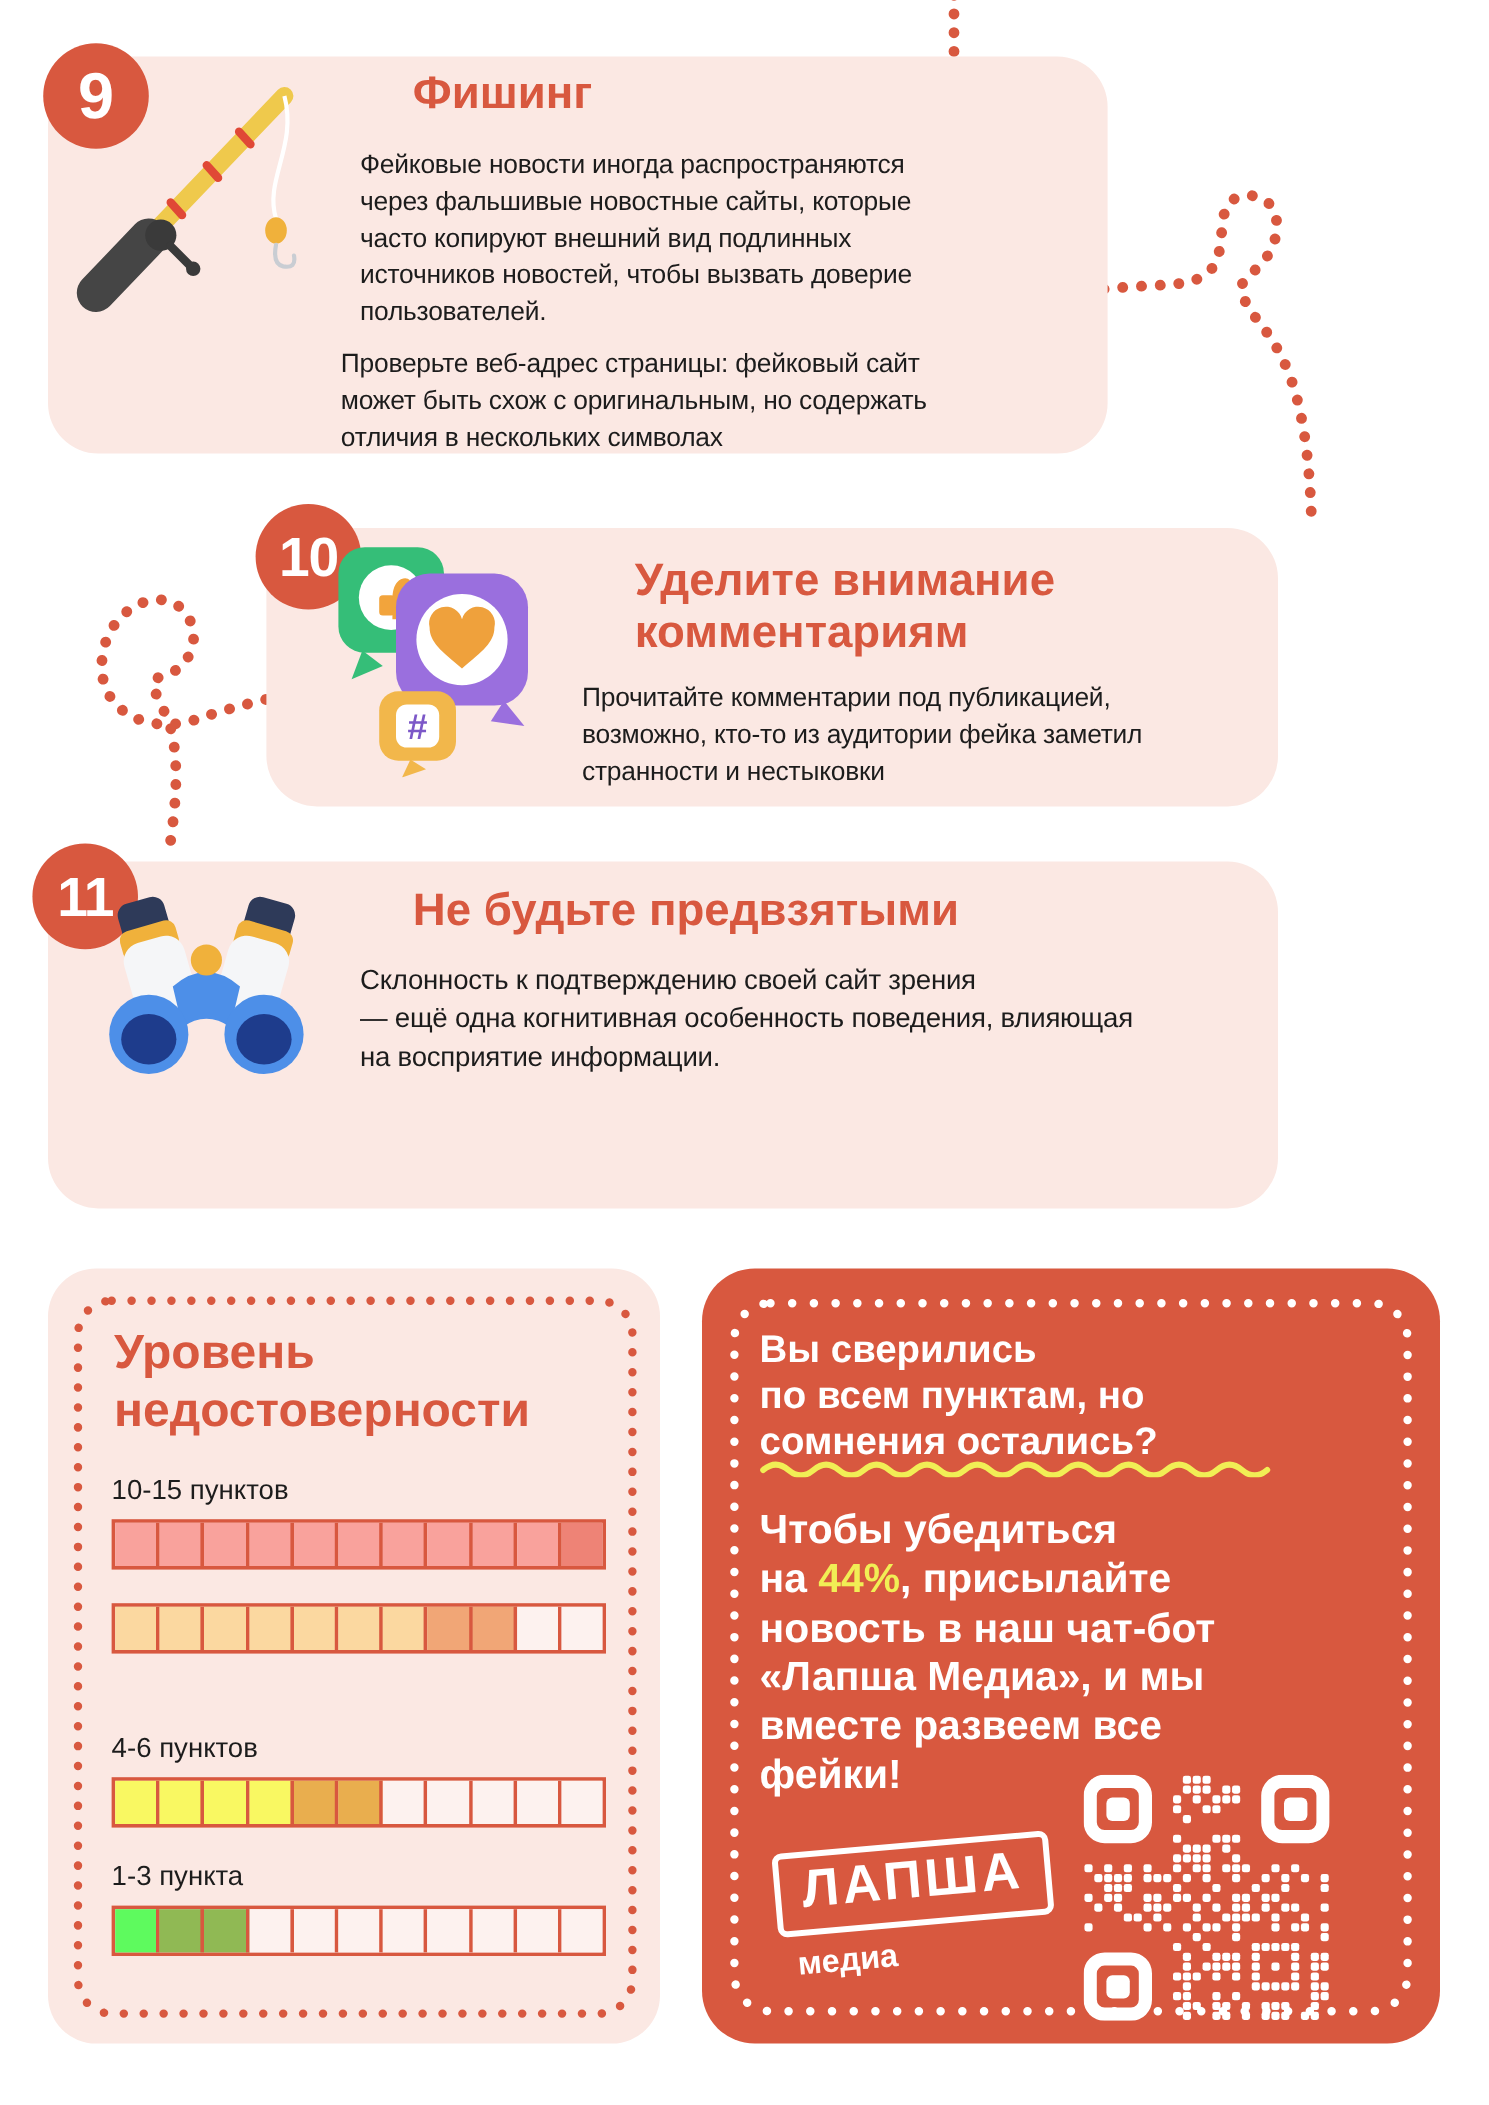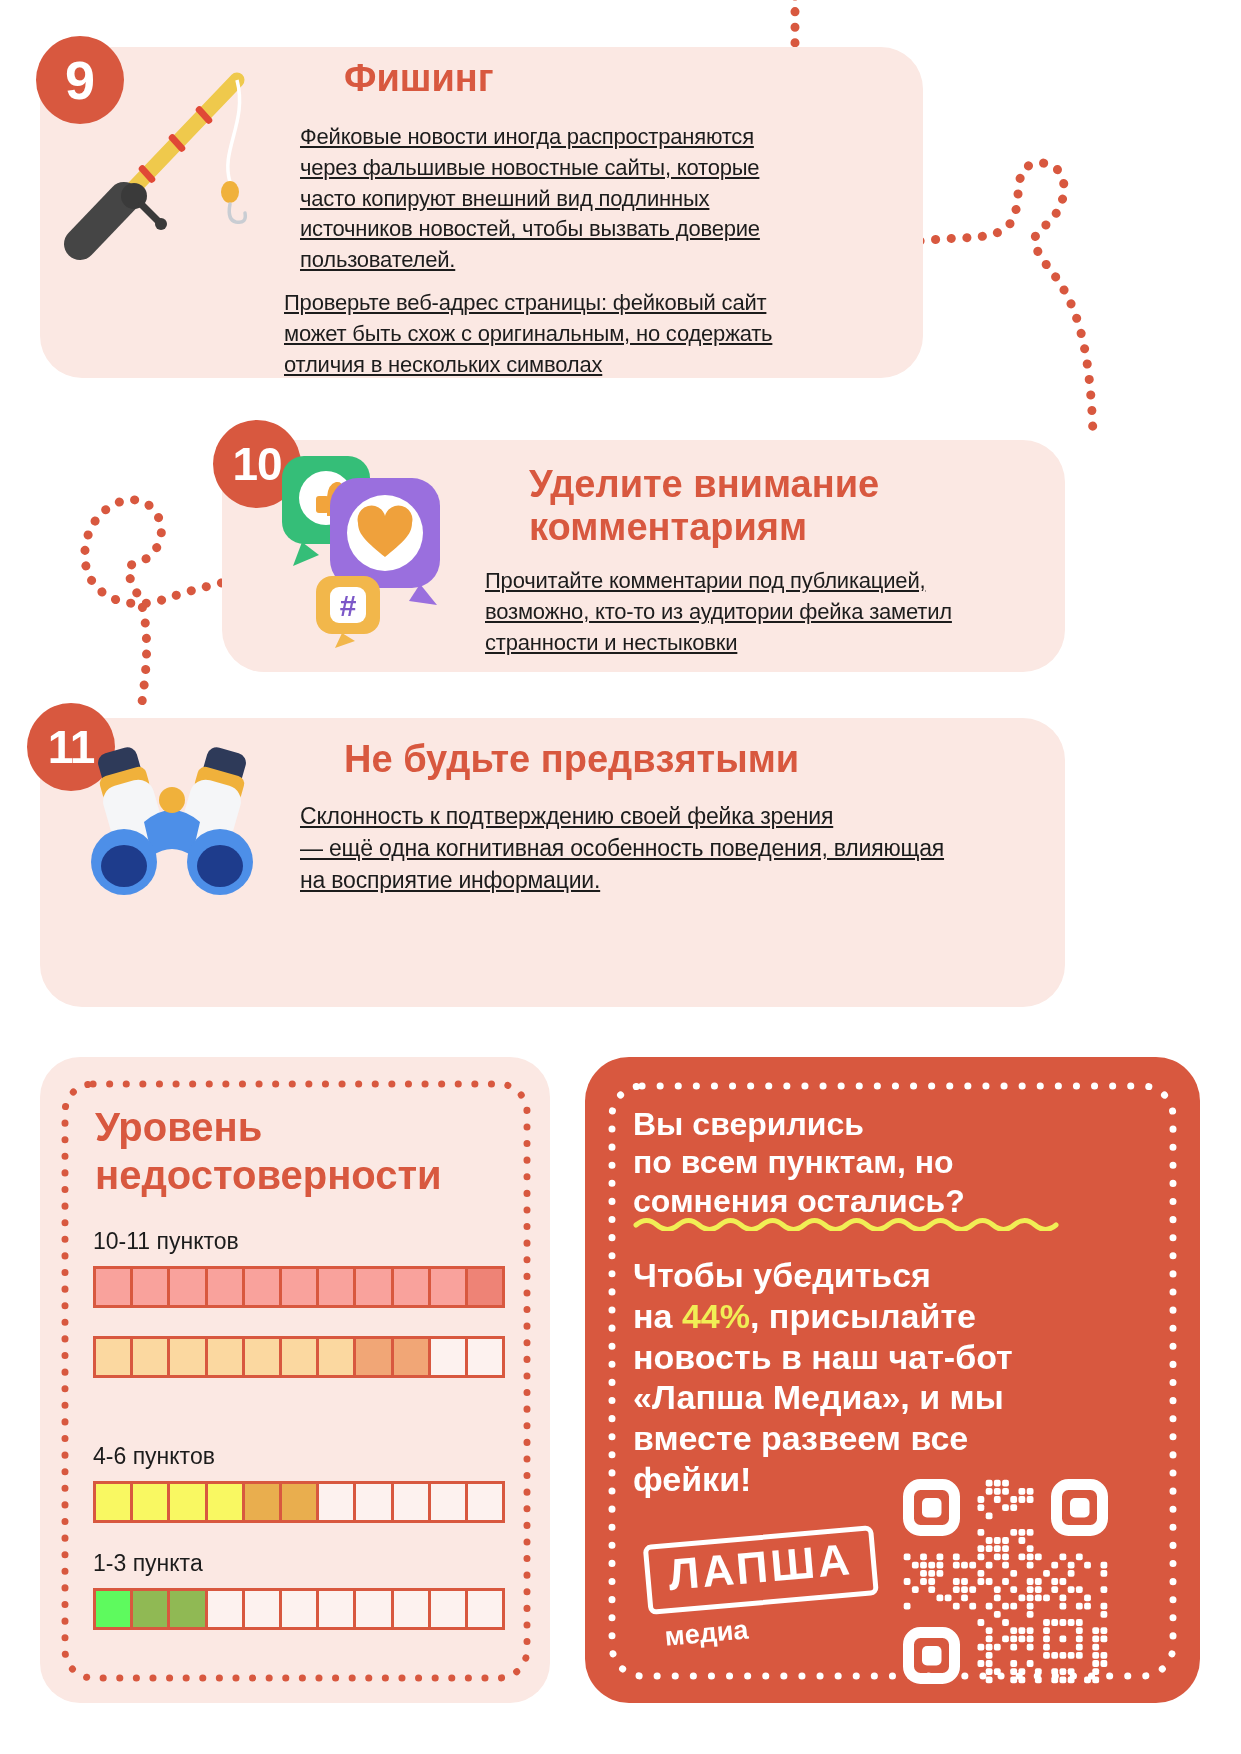--- a/index.html
+++ b/index.html
@@ -11,21 +11,21 @@
   html,body{margin:0;padding:0;background:#fff;}
   body{font-family:"Liberation Sans", sans-serif;}
   #page{position:relative;width:1241px;height:1754px;background:#fff;overflow:hidden;}
   .card{position:absolute;background:var(--card);border-radius:42px;z-index:2;}
   .badge{position:absolute;z-index:3;background:var(--accent);border-radius:50%;
          width:88px;height:88px;display:flex;align-items:center;justify-content:center;
          color:#fff;font-weight:bold;}
   .badge.n1{font-size:54px;}
   .badge.n2{font-size:46px;letter-spacing:-1px;}
   .tip-title{position:absolute;color:var(--accent);font-weight:bold;font-size:38px;line-height:1.13;z-index:3;margin-left:44px;}
-  .tip-body{position:absolute;color:var(--ink);font-size:22px;line-height:1.4;z-index:3;letter-spacing:-0.2px;text-decoration:underline;}
+  .tip-body{position:absolute;color:var(--ink);font-size:22px;line-height:1.4;z-index:3;letter-spacing:-0.2px;}
   .pre{white-space:pre-line;}
   .decor{position:absolute;left:0;top:0;z-index:1;pointer-events:none;}
   .icon-box{position:absolute;z-index:3;}
   
   .chart-title{position:absolute;color:var(--accent);font-weight:bold;font-size:40px;line-height:1.2;z-index:4;}
   .chart-row-label{color:var(--ink);font-size:23px;margin-bottom:11px;}
   .chart-row{position:absolute;left:53px;width:412px;z-index:4;}
   .bar{display:flex;height:42px;border:3px solid var(--accent);background:#FDF2EF;box-sizing:border-box;}
   .bar span{flex:1;border-right:3px solid var(--accent);}
   .bar span:last-child{border-right:none;}
@@ -129,34 +129,34 @@
       </g>
       <path d="M72,92 q28,-24 56,0 l-8,34 q-20,-14 -40,0 z" fill="#4D8FE8"></path>
       <circle cx="100" cy="70" r="13" fill="#F0B13B"></circle>
       <circle cx="52" cy="132" r="33" fill="#4D8FE8"></circle>
       <ellipse cx="52" cy="136" rx="23" ry="21" fill="#1E3C8C"></ellipse>
       <circle cx="148" cy="132" r="33" fill="#4D8FE8"></circle>
       <ellipse cx="148" cy="136" rx="23" ry="21" fill="#1E3C8C"></ellipse>
     </svg>
   </div>
   <div class="tip-title" style="left:300px;top:738px;">Не будьте предвзятыми</div>
-  <div class="tip-body pre" style="left:300px;top:800px;font-size:23px;">Склонность к подтверждению своей фейка зрения
+  <div class="tip-body pre" style="left:300px;top:800px;font-size:23px;">Склонность к подтверждению своей сайт зрения
 — ещё одна когнитивная особенность поведения, влияющая
 на восприятие информации.</div>
 
   <div class="card" style="left:40px;top:1057px;width:510px;height:646px;border-radius:40px;">
     <svg class="dotted-frame" width="510" height="646" viewBox="0 0 510 646">
       <rect x="25" y="27" width="462" height="594" rx="28" fill="none" stroke="#D8583F" stroke-width="7" stroke-linecap="round" stroke-dasharray="0.1 16.5"></rect>
     </svg>
   </div>
   <div class="chart-title pre" style="left:95px;top:1103px;">Уровень
 недостоверности</div>
   <div id="chart-rows">
       <div class="chart-row" style="top: 1228px; left: 93px; position: absolute; z-index: 4;">
-        <div class="chart-row-label">10-11 пунктов</div>
+        <div class="chart-row-label">10-15 пунктов</div>
         <div class="bar">
           <span style="background: rgb(249, 162, 156);"></span>
           <span style="background: rgb(249, 162, 156);"></span>
           <span style="background: rgb(249, 162, 156);"></span>
           <span style="background: rgb(249, 162, 156);"></span>
           <span style="background: rgb(249, 162, 156);"></span>
           <span style="background: rgb(249, 162, 156);"></span>
           <span style="background: rgb(249, 162, 156);"></span>
           <span style="background: rgb(249, 162, 156);"></span>
           <span style="background: rgb(249, 162, 156);"></span>

